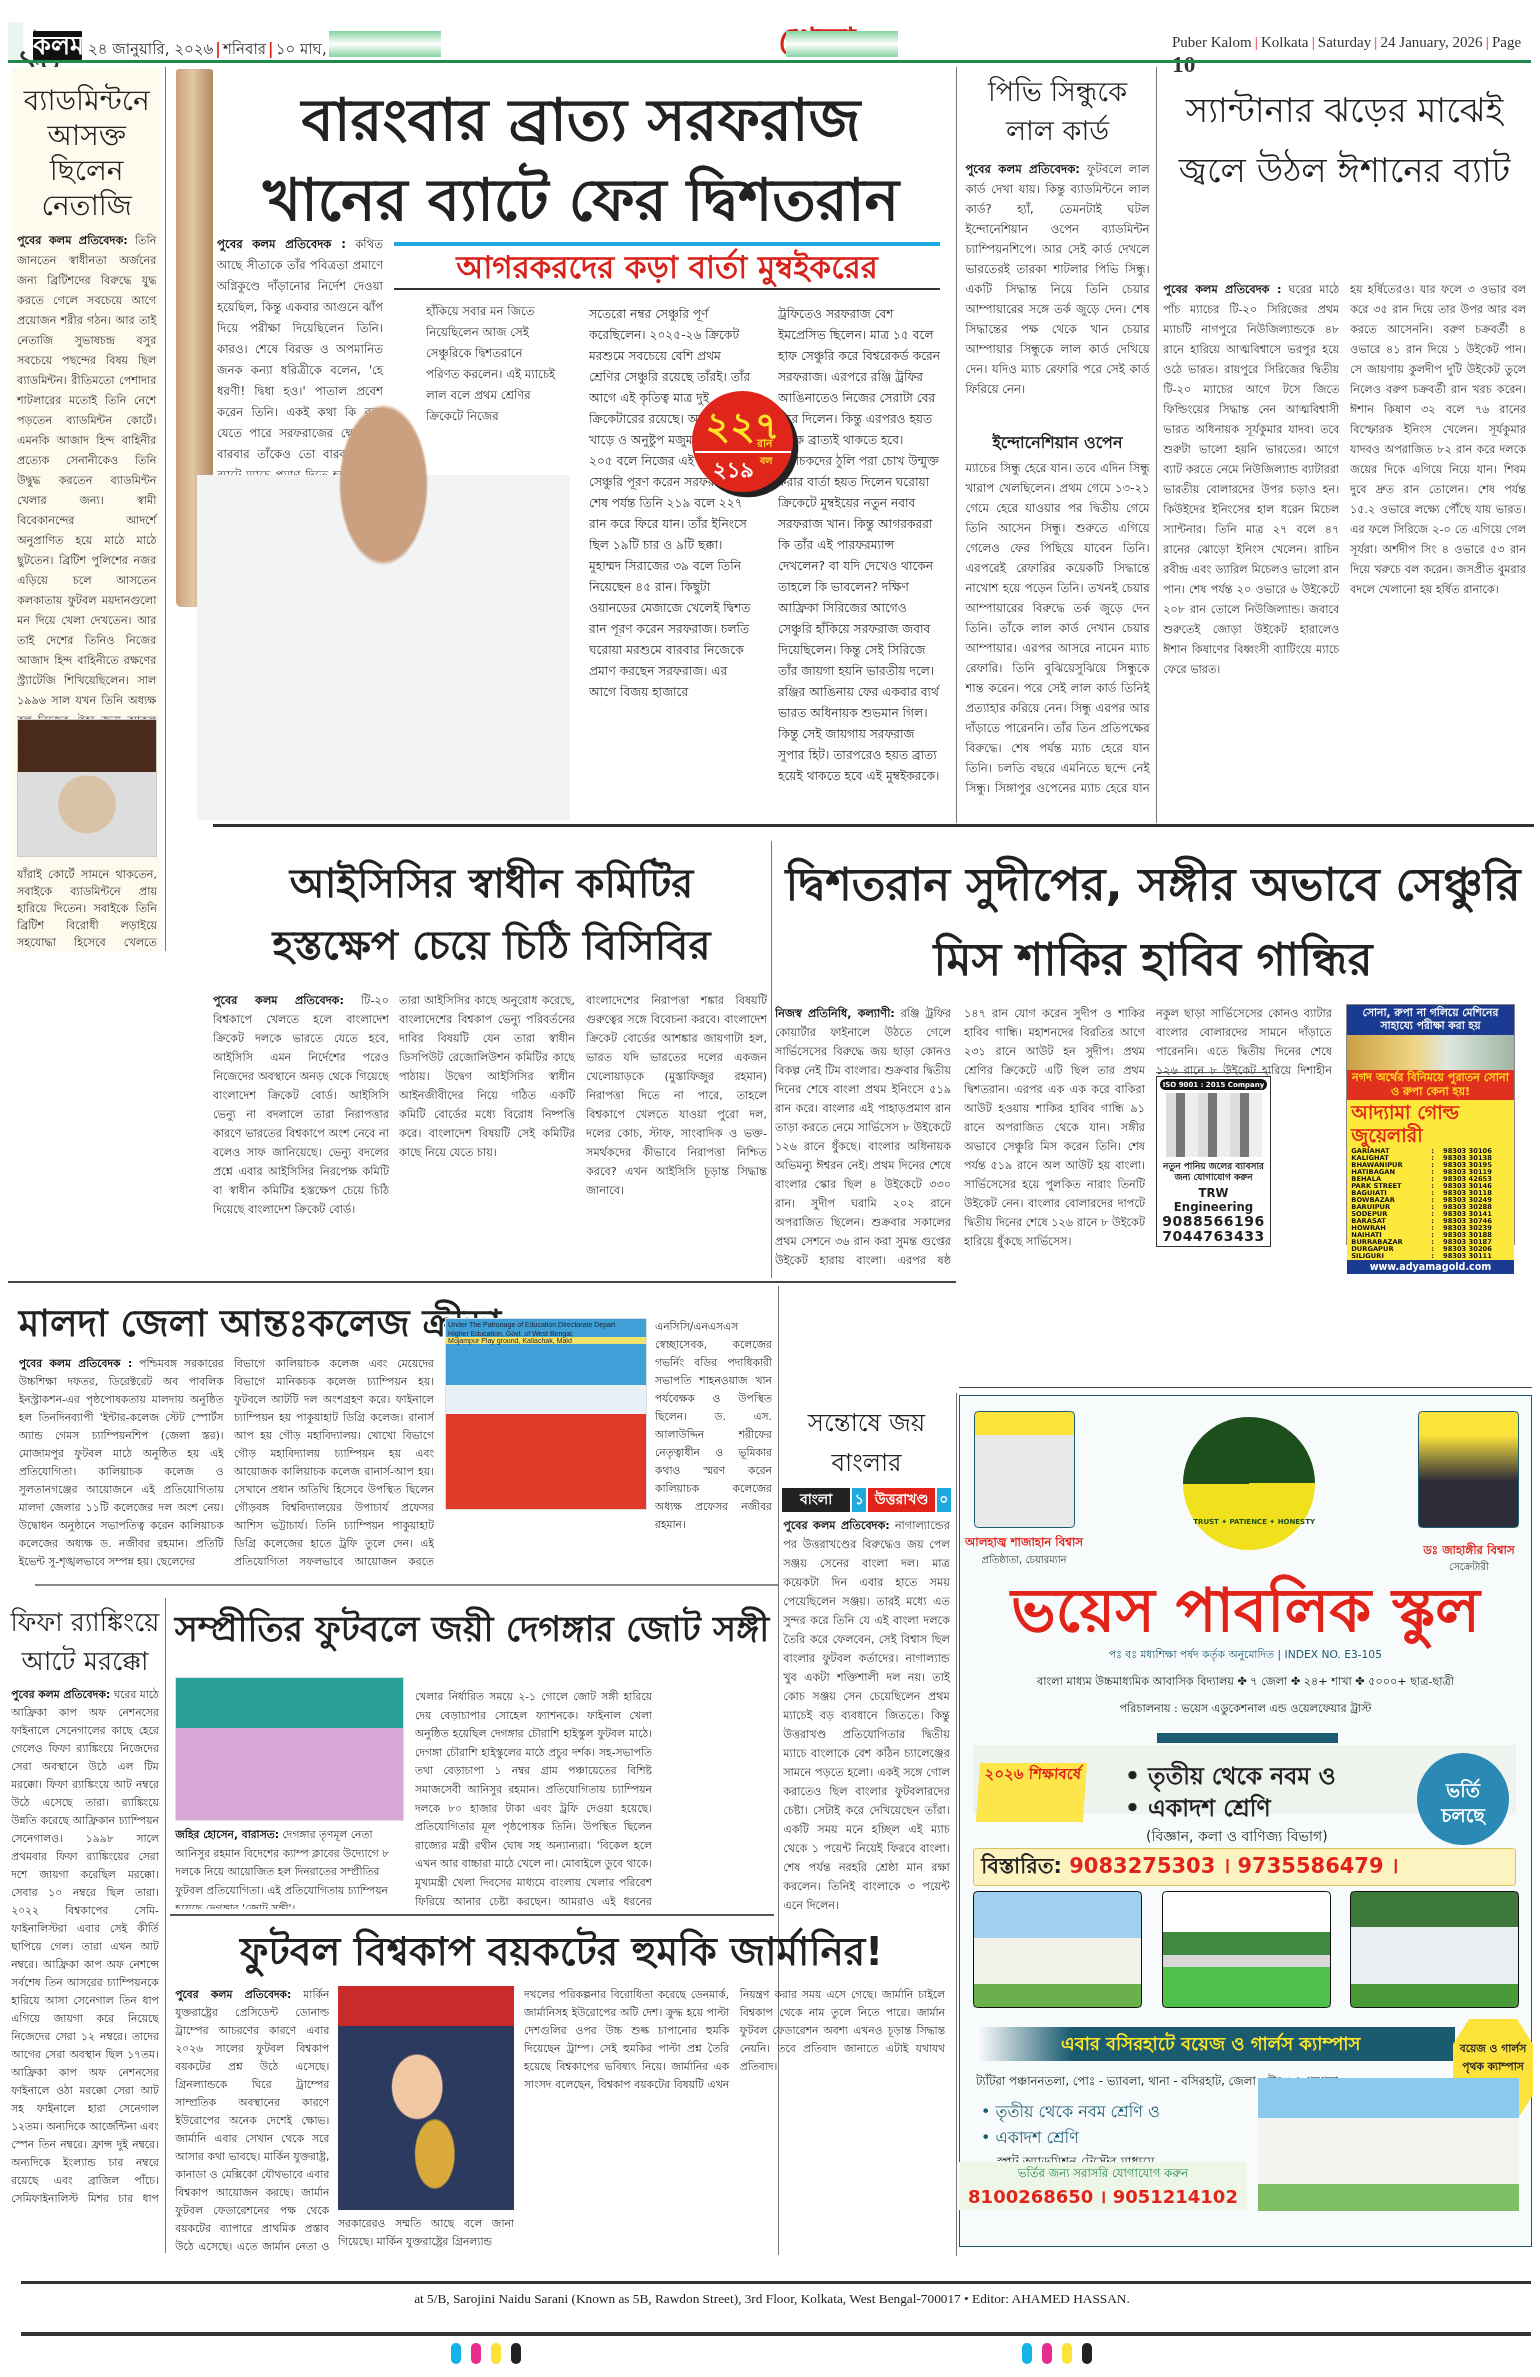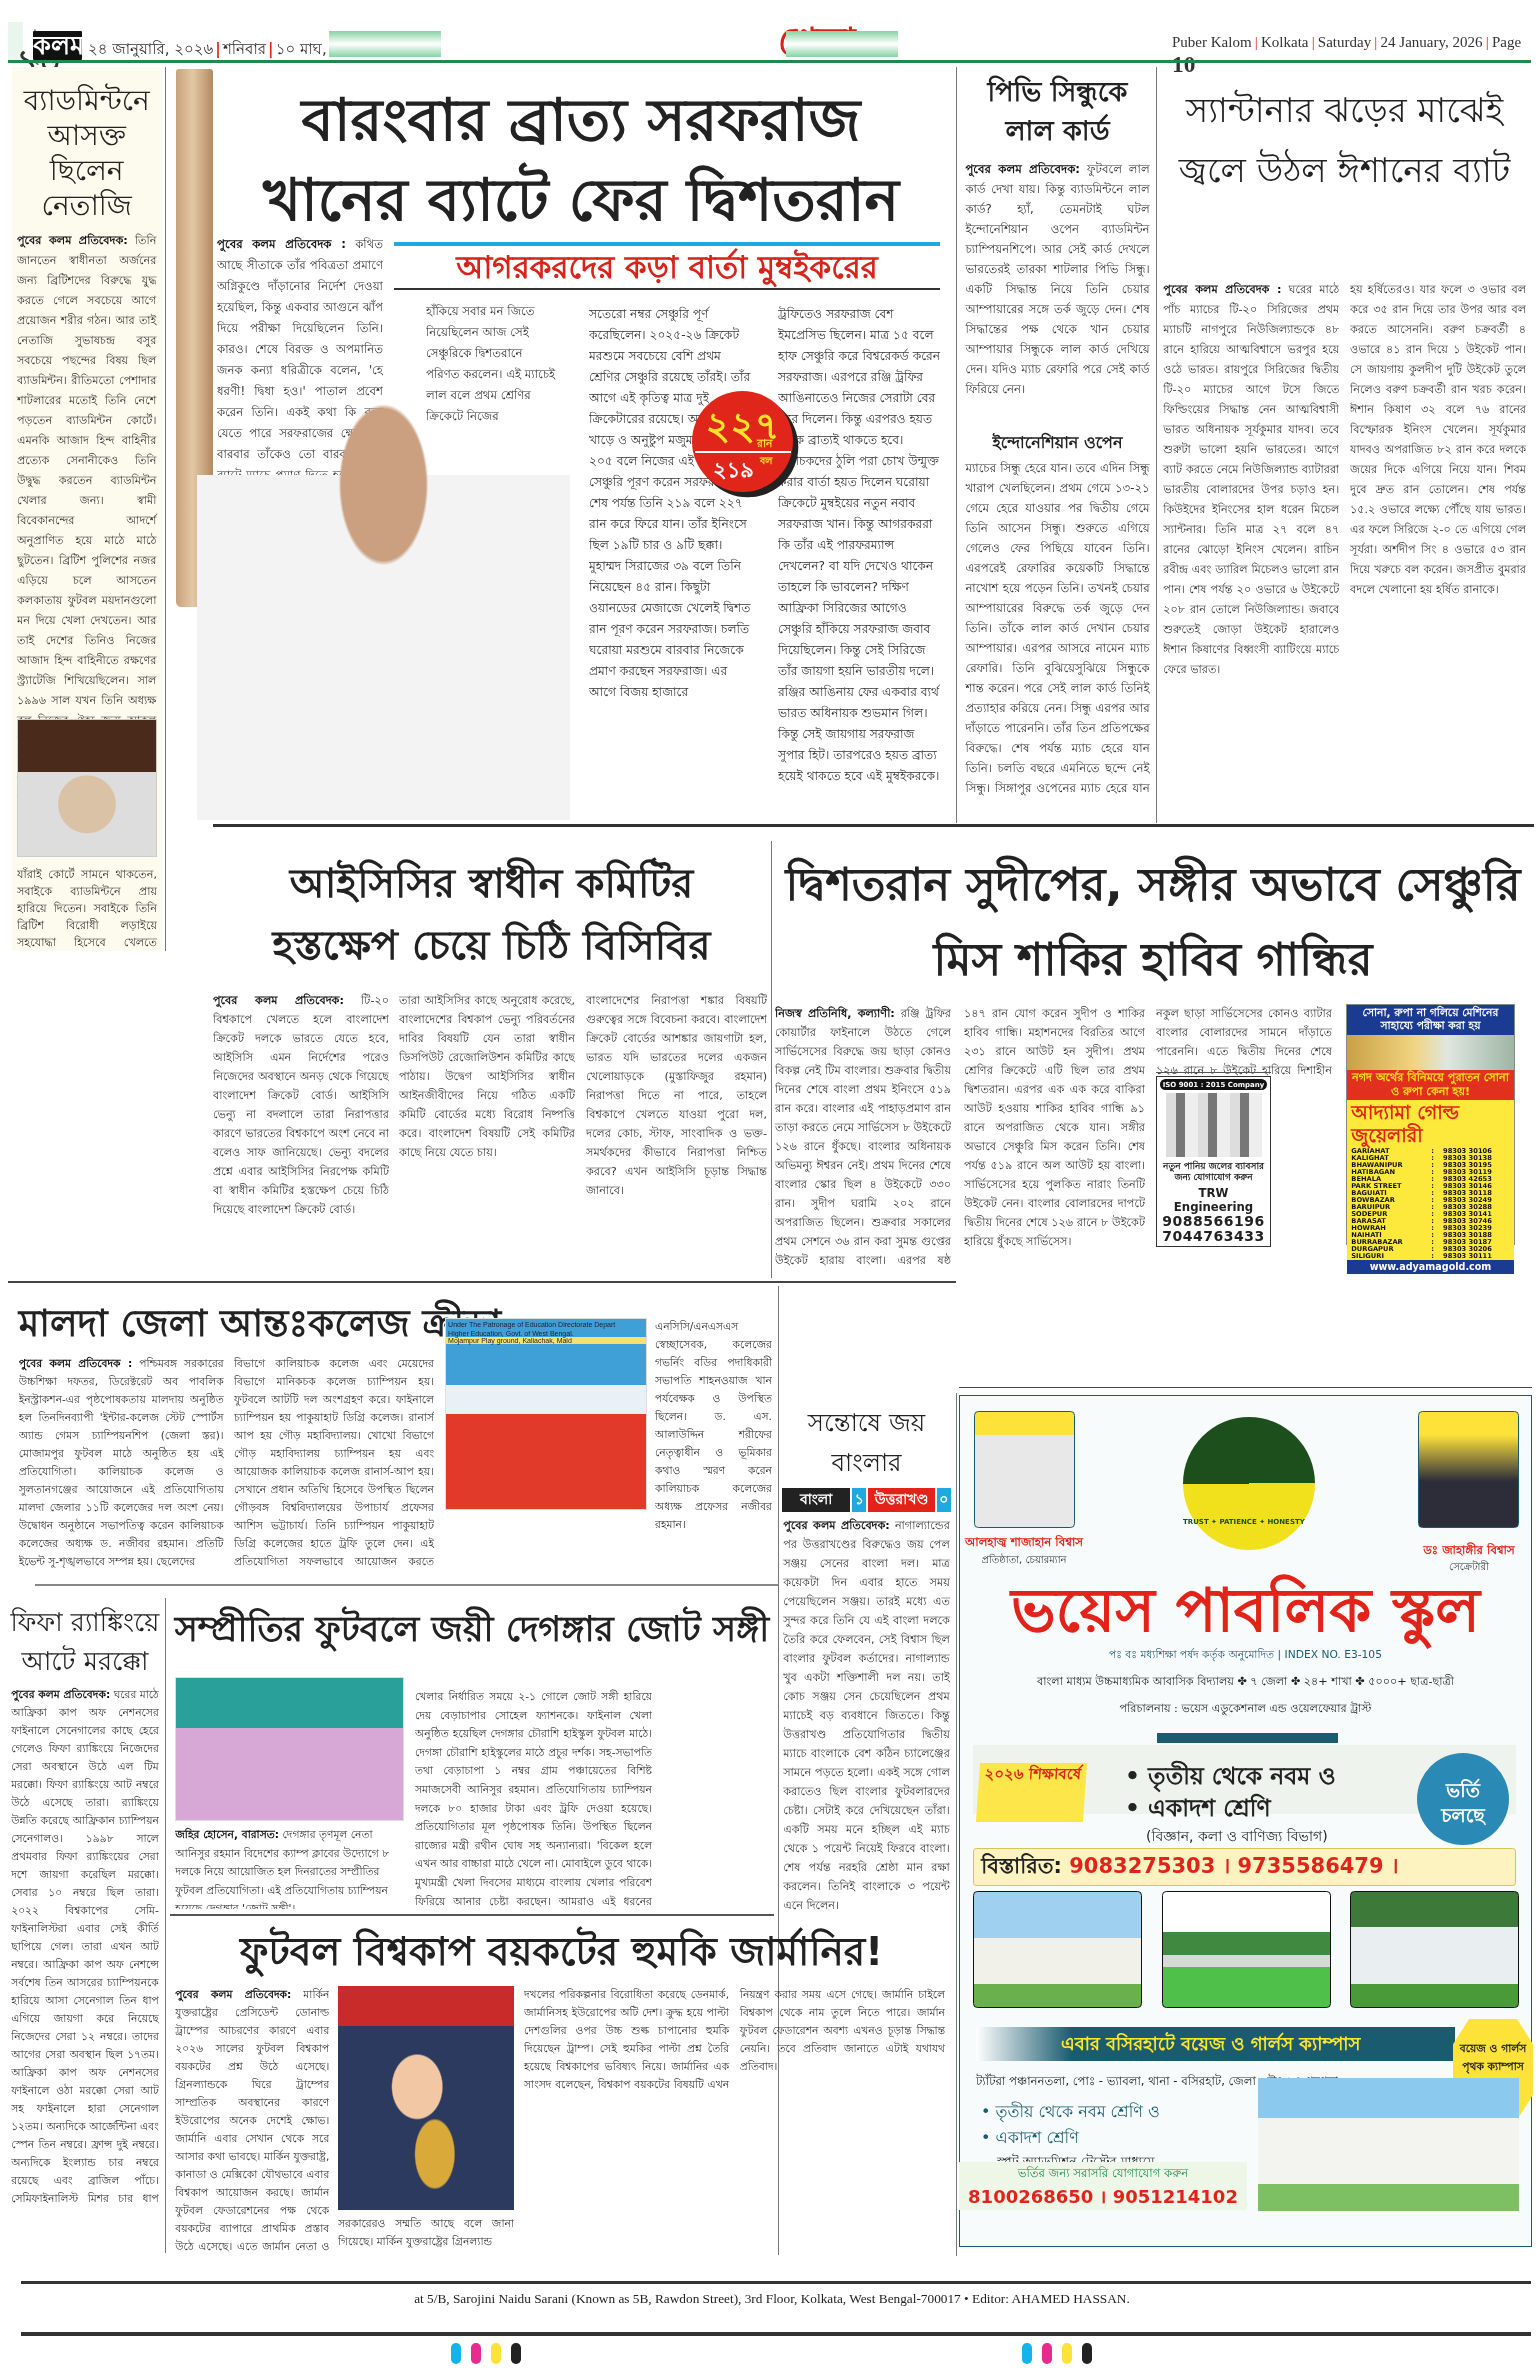--- a/index.html
+++ b/index.html
@@ -128,21 +128,21 @@
     <div class="n">২২৭</div>
     <div class="u1">রান</div>
     <div class="ln"></div>
     <div class="m">২১৯</div>
     <div class="u2">বল</div>
   </div>
 </section>
 <div class="vrule" style="left:956px;top:67px;height:756px"></div>
 
 <section class="abs" style="left:959px;top:67px;width:197px;height:756px">
-  <h2 class="hd" style="font-size:27px;font-weight:bold;padding:5.3px 5.3px 8.5px;line-height:39px">পিভি সিন্ধুকে লাল কার্ড</h2>
+  <h2 class="hd" style="font-size:27px;font-weight:normal;padding:5.3px 5.3px 8.5px;line-height:39px">পিভি সিন্ধুকে লাল কার্ড</h2>
   <div class="body" style="padding:0 6.4px;font-size:11.7px;line-height:20px;height:272px;overflow:hidden"><b>পুবের কলম প্রতিবেদক:</b> <span>ফুটবলে লাল কার্ড দেখা যায়। কিন্তু ব্যাডমিন্টনে লাল কার্ড? হ্যাঁ, তেমনটাই ঘটল ইন্দোনেশিয়ান ওপেন ব্যাডমিন্টন চ্যাম্পিয়নশিপে। আর সেই কার্ড দেখলে ভারতেরই তারকা শাটলার পিভি সিন্ধু। একটি সিদ্ধান্ত নিয়ে তিনি চেয়ার আম্পায়ারের সঙ্গে তর্ক জুড়ে দেন। শেষ সিদ্ধান্তের পক্ষ থেকে খান চেয়ার আম্পায়ার সিন্ধুকে লাল কার্ড দেখিয়ে দেন। যদিও ম্যাচ রেফারি পরে সেই কার্ড ফিরিয়ে নেন।</span></div>
   <h3 class="hd" style="font-size:16px;padding:3.2px 0 5.3px">ইন্দোনেশিয়ান ওপেন</h3>
   <div class="body" style="padding:0 6.4px;font-size:11.7px;line-height:20px;height:341px;overflow:hidden">ম্যাচের সিন্ধু হেরে যান। তবে এদিন সিন্ধু খারাপ খেলছিলেন। প্রথম গেমে ১৩-২১ গেমে হেরে যাওয়ার পর দ্বিতীয় গেমে তিনি আসেন সিন্ধু। শুরুতে এগিয়ে গেলেও ফের পিছিয়ে যাবেন তিনি। এরপরেই রেফারির কয়েকটি সিদ্ধান্তে নাখোশ হয়ে পড়েন তিনি। তখনই চেয়ার আম্পায়ারের বিরুদ্ধে তর্ক জুড়ে দেন তিনি। তাঁকে লাল কার্ড দেখান চেয়ার আম্পায়ার। এরপর আসরে নামেন ম্যাচ রেফারি। তিনি বুঝিয়েসুঝিয়ে সিন্ধুকে শান্ত করেন। পরে সেই লাল কার্ড তিনিই প্রত্যাহার করিয়ে নেন। সিন্ধু এরপর আর দাঁড়াতে পারেননি। তাঁর তিন প্রতিপক্ষের বিরুদ্ধে। শেষ পর্যন্ত ম্যাচ হেরে যান তিনি। চলতি বছরে এমনিতে ছন্দে নেই সিন্ধু। সিঙ্গাপুর ওপেনের ম্যাচ হেরে যান তারপর আর এক শাটলার লক্ষ্য সেনও।</div>
 </section>
 <div class="vrule" style="left:1156px;top:67px;height:756px"></div>
 
 <section class="abs" style="left:1158px;top:67px;width:373px;height:756px">
   <h2 class="hd" style="font-size:34px;font-weight:normal;padding:12.8px 16px 0;line-height:60px">স্যান্টানার ঝড়ের মাঝেই জ্বলে উঠল ঈশানের ব্যাট</h2>
   <div class="body" style="position:absolute;left:5.3px;top:213px;width:176px;height:538px;overflow:hidden;font-size:11.2px;line-height:20px"><b>পুবের কলম প্রতিবেদক :</b> <span>ঘরের মাঠে পাঁচ ম্যাচের টি-২০ সিরিজের প্রথম ম্যাচটি নাগপুরে নিউজিল্যান্ডকে ৪৮ রানে হারিয়ে আত্মবিশ্বাসে ভরপুর হয়ে ওঠে ভারত। রায়পুরে সিরিজের দ্বিতীয় টি-২০ ম্যাচের আগে টসে জিতে ফিল্ডিংয়ের সিদ্ধান্ত নেন আত্মবিশ্বাসী ভারত অধিনায়ক সূর্যকুমার যাদব। তবে শুরুটা ভালো হয়নি ভারতের। আগে ব্যাট করতে নেমে নিউজিল্যান্ড ব্যাটাররা ভারতীয় বোলারদের উপর চড়াও হন। কিউইদের ইনিংসের হাল ধরেন মিচেল স্যান্টনার। তিনি মাত্র ২৭ বলে ৪৭ রানের ঝোড়ো ইনিংস খেলেন। রাচিন রবীন্দ্র এবং ড্যারিল মিচেলও ভালো রান পান। শেষ পর্যন্ত ২০ ওভারে ৬ উইকেটে ২০৮ রান তোলে নিউজিল্যান্ড। জবাবে শুরুতেই জোড়া উইকেট হারালেও ঈশান কিষাণের বিধ্বংসী ব্যাটিংয়ে ম্যাচে ফেরে ভারত।</span></div>
   <div class="body" style="position:absolute;left:192px;top:213px;width:176px;height:538px;overflow:hidden;font-size:11.2px;line-height:20px">হয় হর্ষিতেরও। যার ফলে ৩ ওভার বল করে ৩৫ রান দিয়ে তার উপর আর বল করতে আসেননি। বরুণ চক্রবর্তী ৪ ওভারে ৪১ রান দিয়ে ১ উইকেট পান। সে জায়গায় কুলদীপ দুটি উইকেট তুলে নিলেও বরুণ চক্রবর্তী রান খরচ করেন। ঈশান কিষাণ ৩২ বলে ৭৬ রানের বিস্ফোরক ইনিংস খেলেন। সূর্যকুমার যাদবও অপরাজিত ৮২ রান করে দলকে জয়ের দিকে এগিয়ে নিয়ে যান। শিবম দুবে দ্রুত রান তোলেন। শেষ পর্যন্ত ১৫.২ ওভারে লক্ষ্যে পৌঁছে যায় ভারত। এর ফলে সিরিজে ২-০ তে এগিয়ে গেল সূর্যরা। অর্শদীপ সিং ৪ ওভারে ৫৩ রান দিয়ে খরুচে বল করেন। জসপ্রীত বুমরার বদলে খেলানো হয় হর্ষিত রানাকে।</div>
@@ -318,21 +318,21 @@
   <div class="photo" style="left:168px;top:69px;width:176px;height:224px;background:radial-gradient(ellipse at 45% 45%,#f2c8a4 0 18%,transparent 19%),radial-gradient(ellipse at 55% 75%,#d9a93a 0 14%,transparent 15%),linear-gradient(#c92a2a 0 18%,#2b3a5e 18% 100%)"></div>
   <div class="body" style="position:absolute;left:168px;top:298px;width:176px;height:37px;overflow:hidden;font-size:10.7px;line-height:18px">সরকারেরও সম্মতি আছে বলে জানা গিয়েছে। মার্কিন যুক্তরাষ্ট্রের গ্রিনল্যান্ড</div>
   <div class="body" style="position:absolute;left:354px;top:69px;width:202px;height:266px;overflow:hidden;font-size:10.7px;line-height:18px;column-count:2;column-gap:10.7px;width:421px">দখলের পরিকল্পনার বিরোধিতা করেছে ডেনমার্ক, জার্মানিসহ ইউরোপের অটি দেশ। ক্রুদ্ধ হয়ে পাল্টা দেশগুলির ওপর উচ্চ শুল্ক চাপানোর হুমকি দিয়েছেন ট্রাম্প। সেই হুমকির পাল্টা প্রশ্ন তৈরি হয়েছে বিশ্বকাপের ভবিষ্যৎ নিয়ে। জার্মানির এক সাংসদ বলেছেন, বিশ্বকাপ বয়কটের বিষয়টি এখন নিয়ন্ত্রণ করার সময় এসে গেছে। জার্মানি চাইলে বিশ্বকাপ থেকে নাম তুলে নিতে পারে। জার্মান ফুটবল ফেডারেশন অবশ্য এখনও চূড়ান্ত সিদ্ধান্ত নেয়নি। তবে প্রতিবাদ জানাতে এটাই যথাযথ প্রতিবাদ।</div>
 </section>
 
 <aside class="abs adschool">
   <div class="pbox" style="left:14px;top:15px;width:101px;height:117px;background:linear-gradient(#fde23a 0 20%,#e8e8e8 20% 100%)"></div>
   <div class="abs" style="left:0;top:137px;width:128px;text-align:center;color:#e2231a;font-size:11.7px;font-weight:bold">আলহাজ্ব শাজাহান বিশ্বাস</div>
   <div class="abs" style="left:0;top:156px;width:128px;text-align:center;font-size:10px;color:#333">প্রতিষ্ঠাতা, চেয়ারম্যান</div>
   <div class="sealbg" style="left:223px;top:21px;width:132px;height:133px"></div>
-  <div class="abs" style="left:223px;top:122px;width:132px;text-align:left;font-size:7px;font-weight:bold;color:#1d4f1c">TRUST ✦ PATIENCE ✦ HONESTY</div>
+  <div class="abs" style="left:223px;top:122px;width:132px;text-align:right;font-size:7px;font-weight:bold;color:#1d4f1c">TRUST ✦ PATIENCE ✦ HONESTY</div>
   <div class="pbox" style="left:458px;top:15px;width:101px;height:117px;background:linear-gradient(#fde23a 0 20%,#2d2d3a 60%)"></div>
   <div class="abs" style="left:445px;top:145px;width:128px;text-align:center;color:#e2231a;font-size:11.7px;font-weight:bold">ডঃ জাহাঙ্গীর বিশ্বাস</div>
   <div class="abs" style="left:445px;top:163px;width:128px;text-align:center;font-size:10px;color:#333">সেক্রেটারী</div>
   <div class="sch-title" style="top:184px">ভয়েস পাবলিক স্কুল</div>
   <div class="schp" style="top:250px;color:#1c5c73"><span>পঃ বঃ মধ্যশিক্ষা পর্ষদ কর্তৃক অনুমোদিত</span> | <span>INDEX NO. E3-105</span></div>
   <div class="schp" style="top:277px;font-size:11.2px">বাংলা মাধ্যম উচ্চমাধ্যমিক আবাসিক বিদ্যালয় ✤ ৭ জেলা ✤ ২৪+ শাখা ✤ ৫০০০+ ছাত্র-ছাত্রী</div>
   <div class="schp" style="top:304px;font-size:11.2px">পরিচালনায় : ভয়েস এডুকেশনাল এন্ড ওয়েলফেয়ার ট্রাস্ট</div>
   <div class="abs" style="left:197px;top:337px;width:181px;height:9.6px;background:#1c5c73"></div>
   <div class="ribbon"></div>
   <div class="tag2026">২০২৬ শিক্ষাবর্ষে</div>

